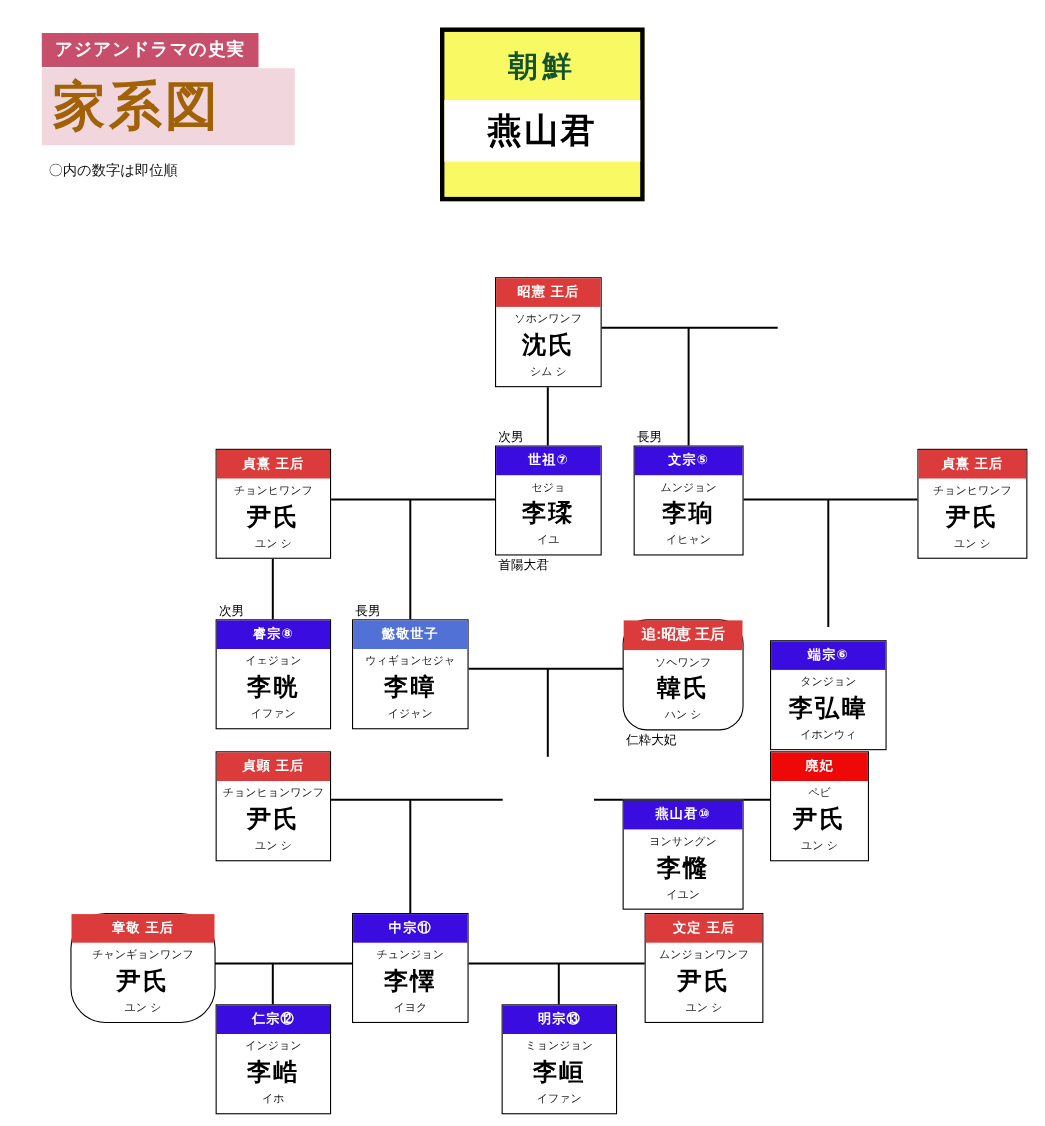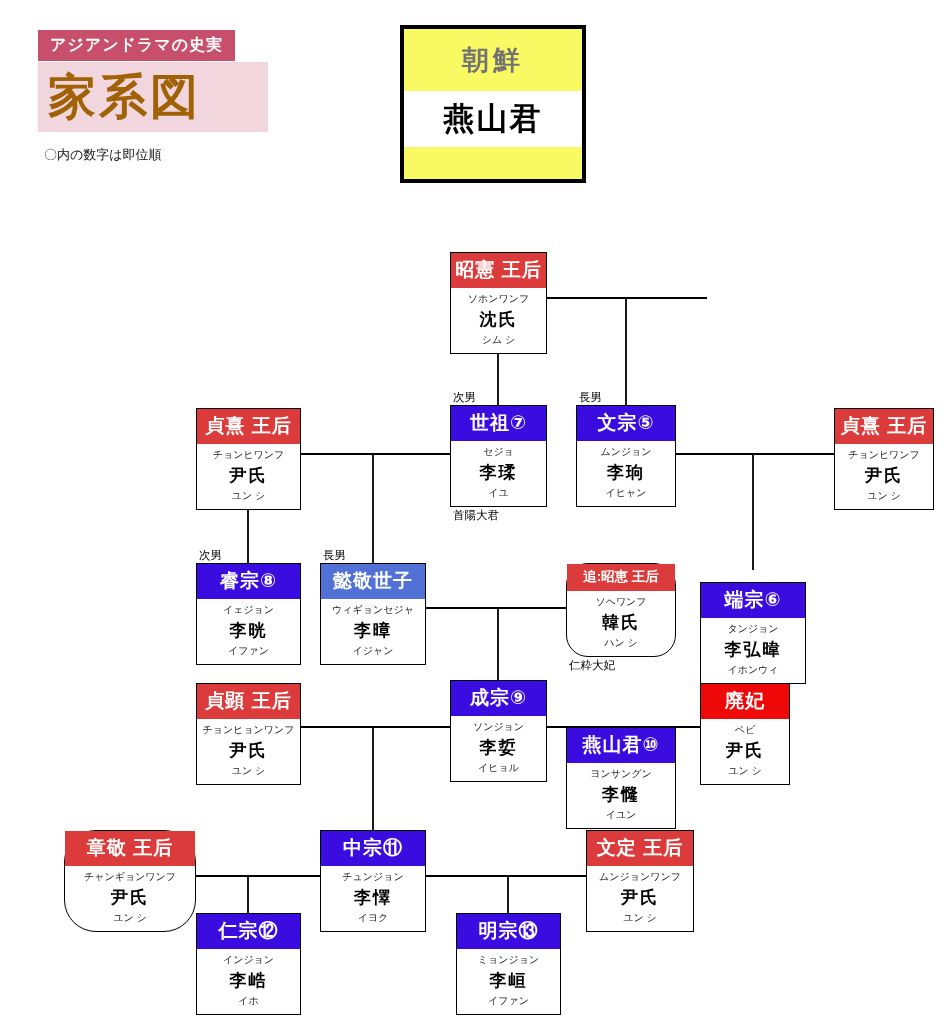--- a/index.html
+++ b/index.html
@@ -12,40 +12,40 @@
            color:#fff; font-size:16px; font-weight:bold; letter-spacing:1px; padding:5px 12px; }
   .title-block { position:absolute; left:38px; top:62px; z-index:2; width:230px; height:70px;
                  background:var(--title_bg,#f2d6de); display:flex; align-items:center; }
   .title-block span { font-size:48px; font-weight:bold; color:#a16207; padding-left:10px; letter-spacing:3px; }
   .note-line { position:absolute; left:44px; top:146px; z-index:3; font-size:13px; color:#111; }
 
   .subject-box { position:absolute; left:400px; top:25px; z-index:3; width:186px; height:158px;
                  border:4px solid #000; background:var(--subject_yellow,#f9f964);
                  display:flex; flex-direction:column; }
   .sb-top { height:62px; display:flex; align-items:center; justify-content:center;
-            font-size:27px; font-weight:bold; letter-spacing:4px; color:#737373;border-radius:26px; }
+            font-size:27px; font-weight:bold; letter-spacing:4px; color:#14532d;border-radius:26px; }
   .sb-mid { height:56px; background:#fff; display:flex; align-items:center; justify-content:center;
             font-size:31px; font-weight:bold; letter-spacing:2px; color:#000; }
   .sb-bottom { flex:1; }
 
   
   .edges { position:absolute; left:0; top:0; z-index:1; }
   .edges line { stroke:var(--edge,#000); stroke-width:1.8; }
   .nodes { position:absolute; inset:0; z-index:2; }
   .node { position:absolute; background:#fff; border:1px solid #000; }
-  .node .hdr { color:#fff; font-weight:bold; font-size:19px; text-align:center;
+  .node .hdr { color:#fff; font-weight:bold; font-size:12px; text-align:center;
                padding:4px 0 5px; letter-spacing:1px; white-space:nowrap; }
   .node.small-title .hdr { font-size:13.5px; letter-spacing:0; }
   .type-king .hdr    { background:var(--king,#3a0ce0); }
   .type-queen .hdr   { background:var(--queen,#dc3b3b); }
   .type-prince .hdr  { background:var(--prince,#5171d6); }
   .type-deposed .hdr { background:var(--deposed,#ee0808); }
   .node .body { text-align:center; padding:4px 2px 6px; }
   .rd { font-size:10px; color:#222; white-space:nowrap; }
-  .nm { font-size:17px; font-weight:bold; color:#000; letter-spacing:2px; padding:2px 0; white-space:nowrap; }
+  .nm { font-size:22px; font-weight:bold; color:#000; letter-spacing:2px; padding:2px 0; white-space:nowrap; }
   .note { position:absolute; font-size:11.5px; color:#000; white-space:nowrap; }
   .note.above { left:2px; top:-16px; }
   .note.below { left:2px; top:100%; margin-top:2px; }
 </style>
 </head>
 <body>
 
 <div class="canvas">
 
   <div class="badge">アジアンドラマの史実</div>
@@ -162,28 +162,20 @@
         </div>
       </div>
       <div class="node type-queen" style="left: 196px; top: 683px; width: 105px;">
         <div class="hdr">貞顕 王后</div>
         <div class="body">
           <div class="rd">チョンヒョンワンフ</div>
           <div class="nm">尹氏</div>
           <div class="rd">ユン シ</div>
         </div>
       </div>
-      <div class="node type-king" style="left: 450px; top: 680px; width: 97px;">
-        <div class="hdr">成宗⑨</div>
-        <div class="body">
-          <div class="rd">ソンジョン</div>
-          <div class="nm">李娎</div>
-          <div class="rd">イヒョル</div>
-        </div>
-      </div>
       <div class="node type-deposed" style="left: 700px; top: 683px; width: 90px;">
         <div class="hdr">廃妃</div>
         <div class="body">
           <div class="rd">ペビ</div>
           <div class="nm">尹氏</div>
           <div class="rd">ユン シ</div>
         </div>
       </div>
       <div class="node type-king" style="left: 566px; top: 727px; width: 110px;">
         <div class="hdr">燕山君⑩</div>

